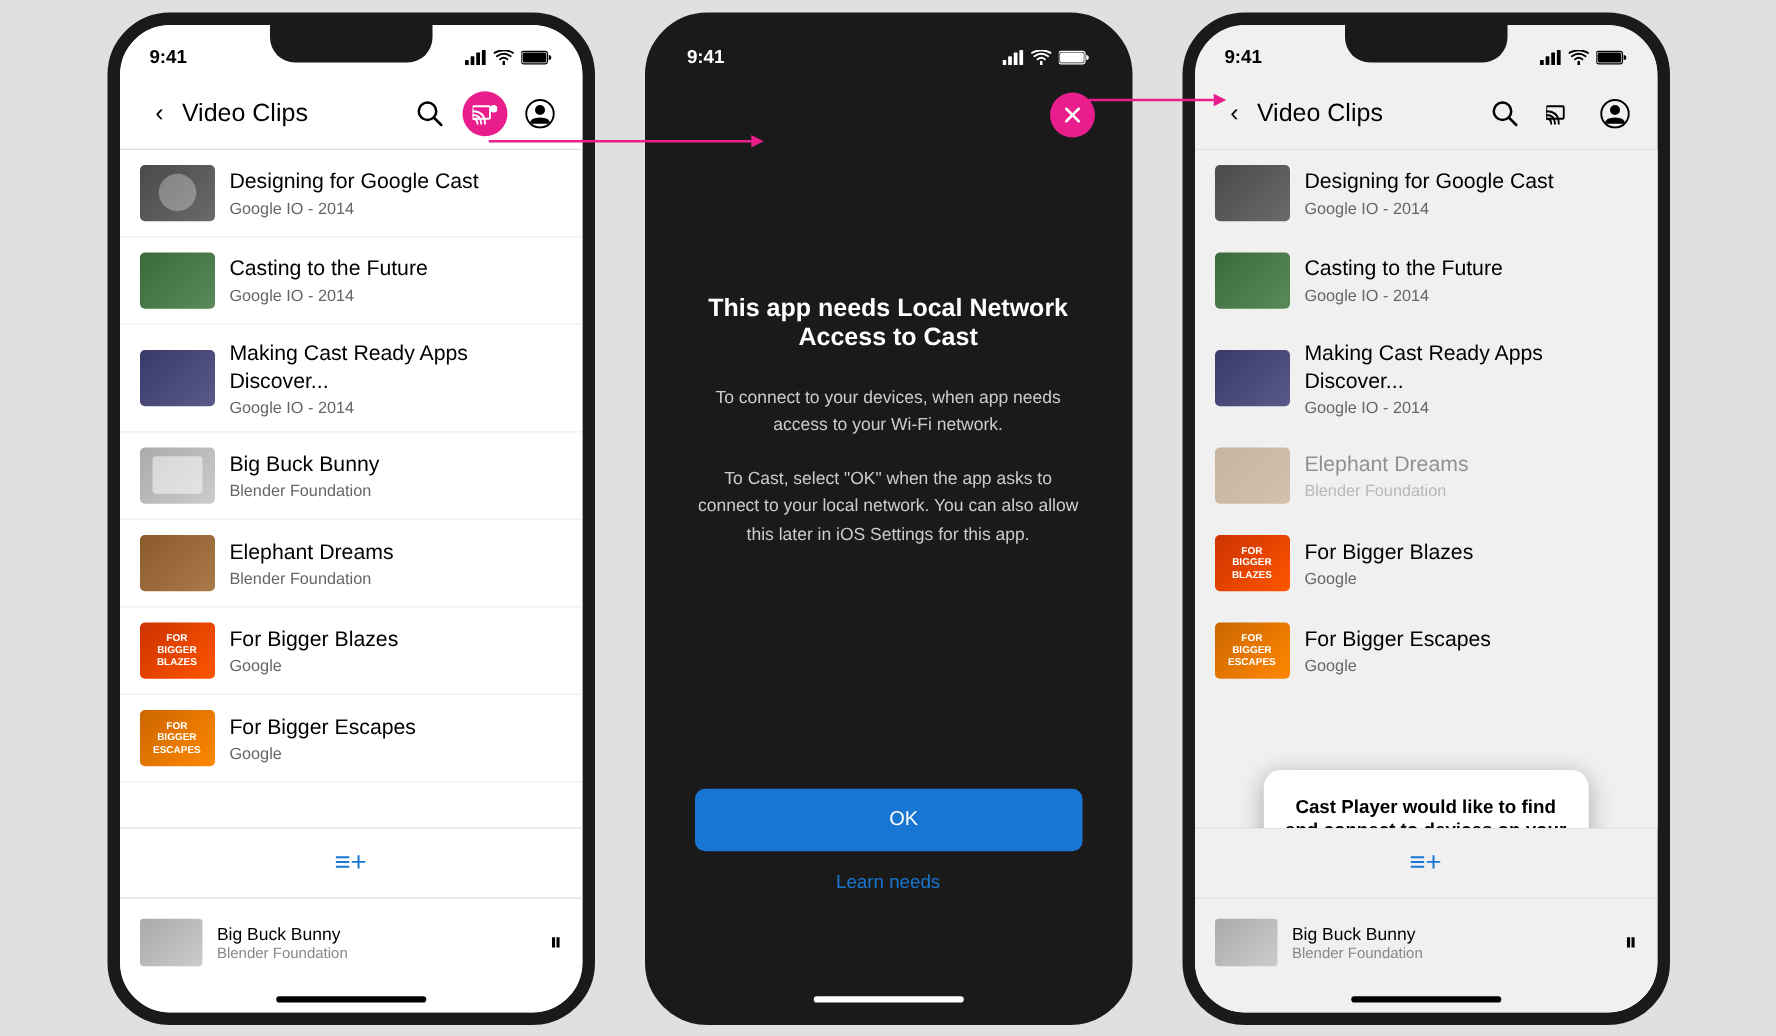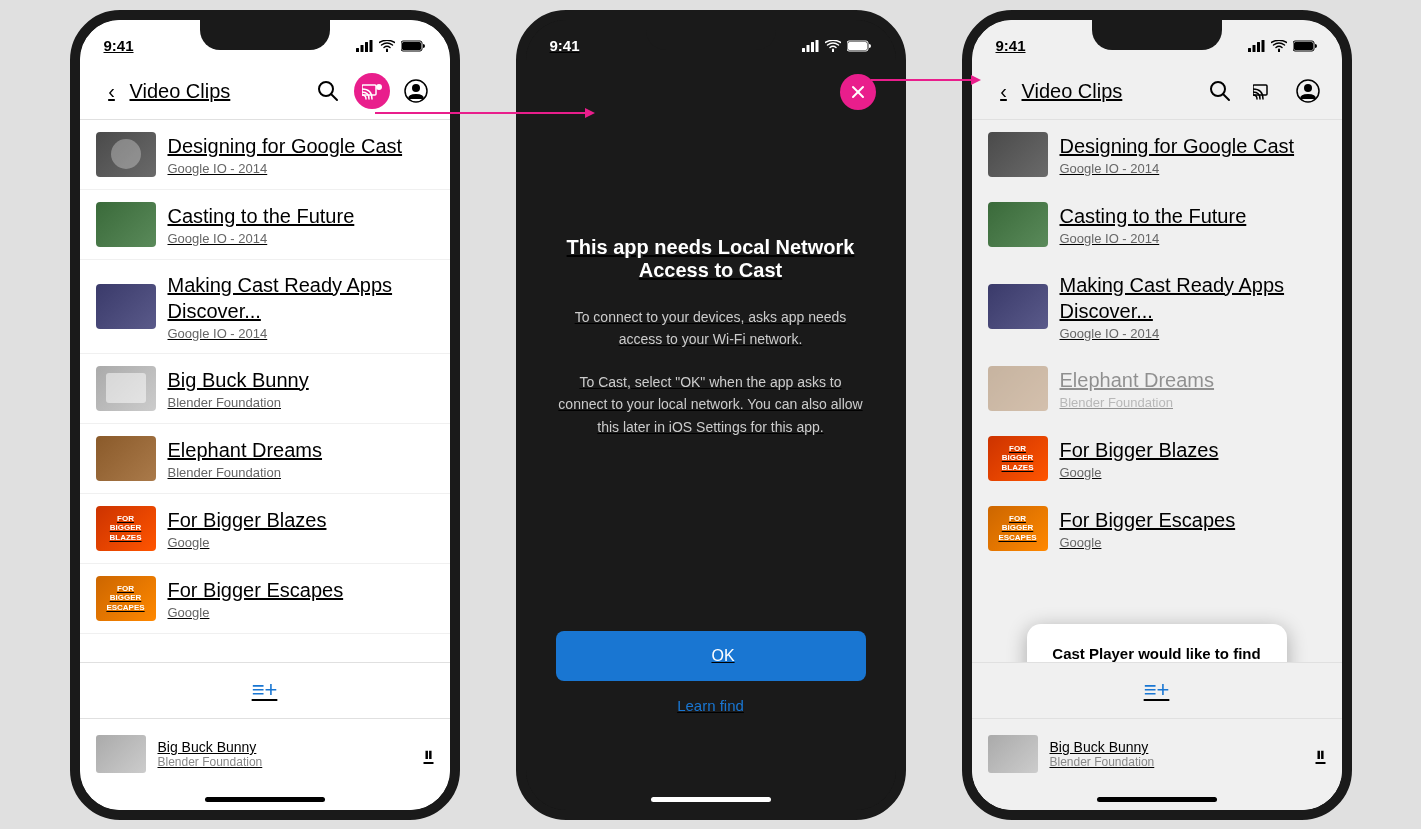--- a/index.html
+++ b/index.html
@@ -182,21 +182,21 @@
     }
     .video-thumb-escapes {
       background: linear-gradient(135deg, #cc6600 0%, #ff8800 100%);
     }
 
     .video-info {
       flex: 1;
     }
 
     .video-title {
-      font-size: 20px;
+      font-size: 17px;
       font-weight: 400;
       color: #000;
       line-height: 1.3;
     }
 
     .video-subtitle {
       font-size: 13px;
       color: #666;
       margin-top: 2px;
     }
@@ -359,23 +359,22 @@
       color: #000;
       text-align: center;
       line-height: 1.3;
       margin-bottom: 8px;
     }
 
     
     .phones-wrapper {
       display: flex;
       align-items: center;
-      gap: 56px;
+      gap: 40px;
       position: relative;
-      text-decoration: underline;
     }
 
     .phone-wrapper {
       position: relative;
     }
 
     
     .annotation-arrow {
       position: absolute;
       z-index: 100;
@@ -584,29 +583,29 @@
           <div class="dialog-content">
 
             <div class="dialog-close">
               <svg width="14" height="14" viewBox="0 0 14 14">
                 <line x1="2" y1="2" x2="12" y2="12" stroke="#fff" stroke-width="2" stroke-linecap="round"></line>
                 <line x1="12" y1="2" x2="2" y2="12" stroke="#fff" stroke-width="2" stroke-linecap="round"></line>
               </svg>
             </div>
             <div style="flex:1; display:flex; flex-direction:column; justify-content:center; align-items:center; width:100%;">
               <div class="dialog-title">This app needs Local Network Access to Cast</div>
-              <div class="dialog-body">To connect to your devices, asks app needs access to your Wi-Fi network.</div>
+              <div class="dialog-body">To connect to your devices, when app needs access to your Wi-Fi network.</div>
               <div class="dialog-body">To Cast, select "OK" when the app asks to connect to your local network. You can also allow this later in iOS Settings for this app.</div>
             </div>
             <div style="width:100%; padding-bottom:20px;">
               <div class="dialog-ok-btn">
                 <span class="dialog-ok-label">OK</span>
               </div>
               <div class="dialog-learn-more">
-                <span>Learn find</span>
+                <span>Learn needs</span>
               </div>
             </div>
           </div>
 
           <div class="home-indicator" style="background:#1a1a1a;">
             <div class="home-bar" style="background:#fff;"></div>
           </div>
         </div>
       </div>
 

